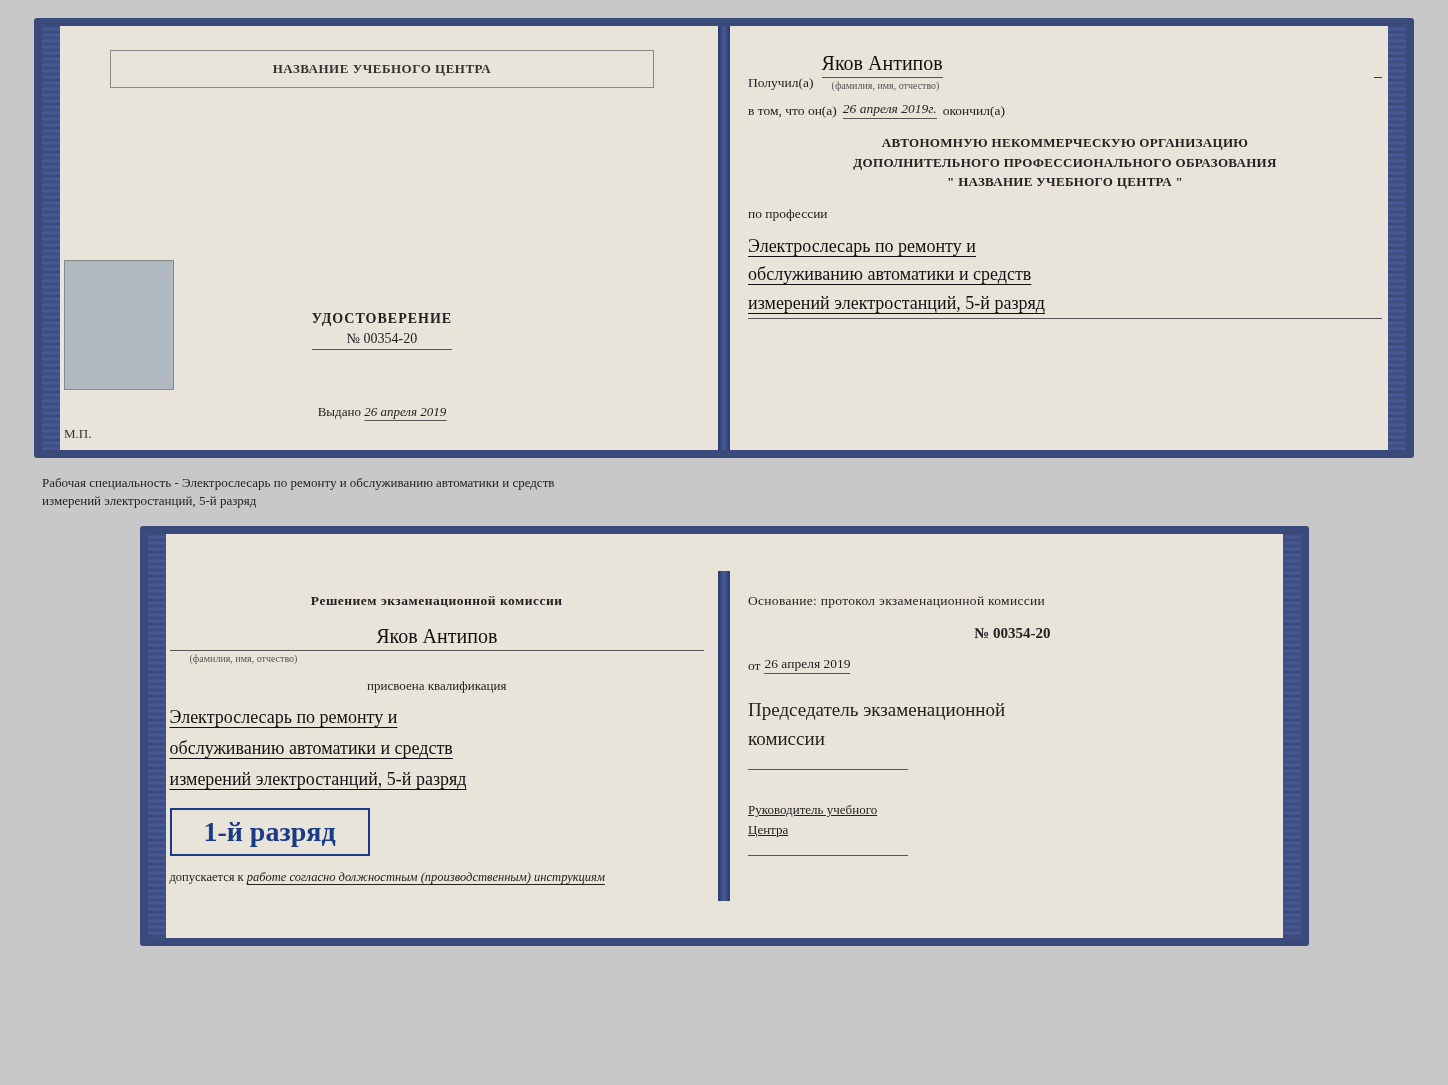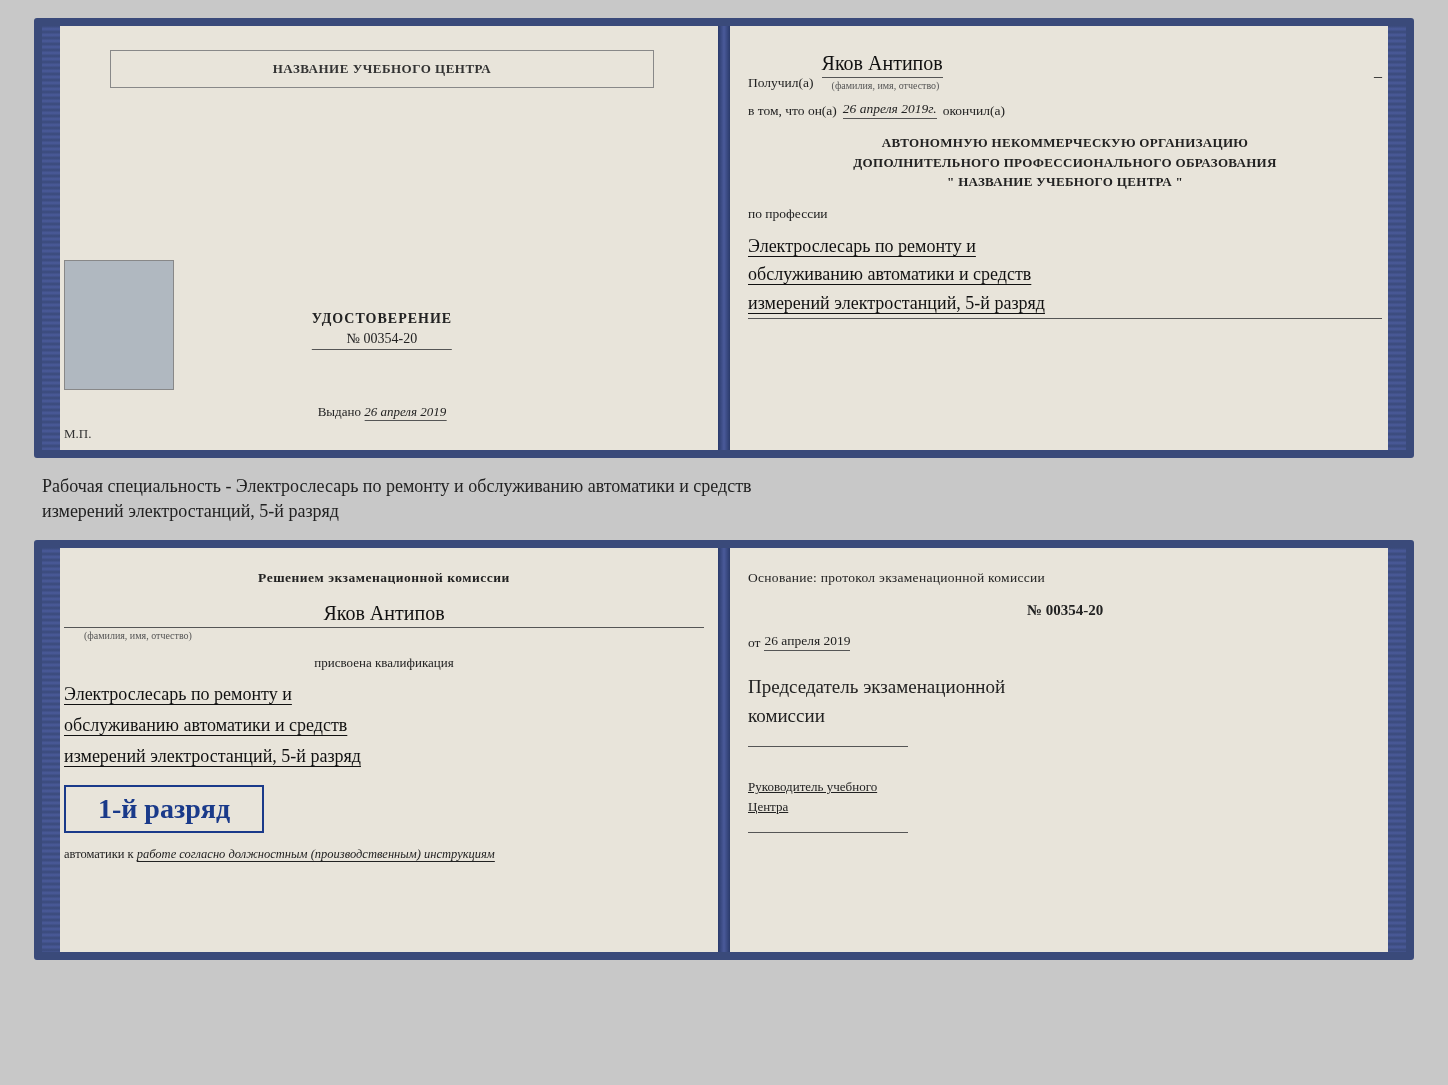--- a/index.html
+++ b/index.html
@@ -194,29 +194,30 @@
       line-height: 1.6;
       border-bottom: 1px solid #555;
       text-decoration: underline;
       text-underline-offset: 4px;
     }
 
     
     .separator-label {
       width: 1380px;
       padding: 4px 8px;
-      font-size: 18px;
+      font-size: 13px;
       color: #222;
       line-height: 1.4;
     }
 
     
     .bottom-doc {
-      width: 1380px;
+      width: 1169px;
       height: 420px;
+      align-items: center;
     }
 
     .bottom-doc .left-panel {
       width: 50%;
       height: 100%;
       border-right: 2px solid #5a6a9a;
       padding: 22px 18px 16px 22px;
       display: flex;
       flex-direction: column;
       gap: 8px;
@@ -463,21 +464,21 @@
 
       <div class="qualification-handwritten">
         <span>Электрослесарь по ремонту и</span><br>
         <span>обслуживанию автоматики и средств</span><br>
         <span>измерений электростанций, 5-й разряд</span>
       </div>
 
       <div class="razryad-badge">1-й разряд</div>
 
       <div class="dopuskaetsya-line">
-        <span>автоматики к</span>
+        <span>допускается к</span>
         <span class="dopuskaetsya-italic">работе согласно должностным (производственным) инструкциям</span>
       </div>
     </div>
 
     <div class="spine"></div>
 
     <div class="right-panel">
       <div class="osnovanie-text">Основание: протокол экзаменационной комиссии</div>
 
       <div class="protocol-number">№ 00354-20</div>

